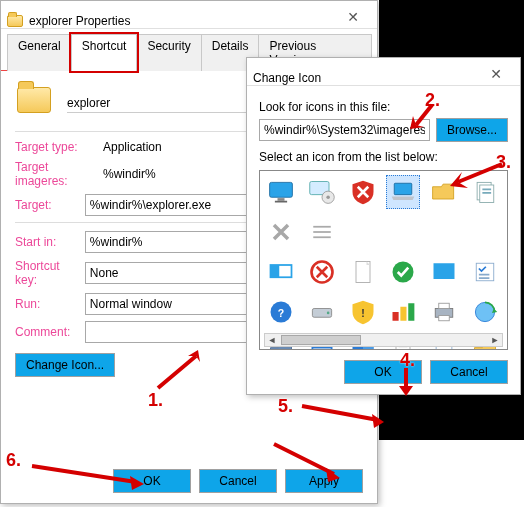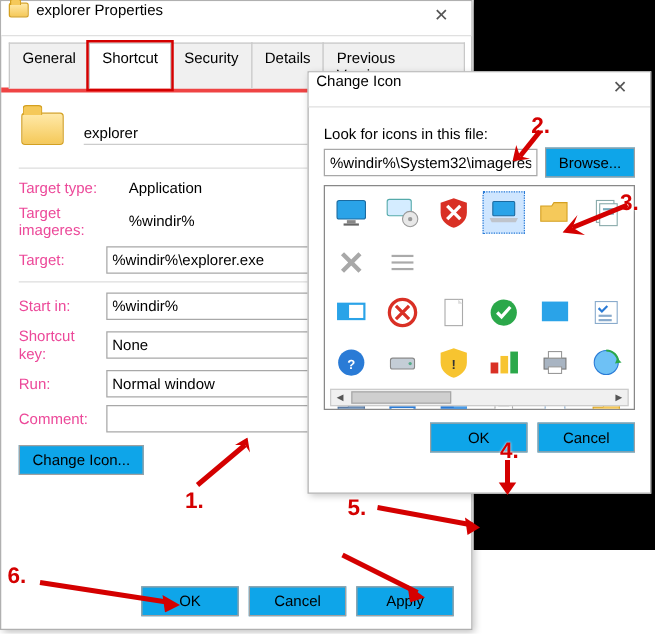--- a/index.html
+++ b/index.html
@@ -1,25 +1,25 @@
 <!DOCTYPE html>
 <html><head>
 <meta charset="utf-8">
 <style>
   * { box-sizing: border-box; font-family: "Segoe UI", Tahoma, sans-serif; font-size: 12px; }
   body { margin: 0; width: 524px; height: 507px; background: #fff; position: relative; overflow: hidden; }
   .black-bg { position: absolute; top: 0; right: 0; width: 145px; height: 440px; background: #000; }
   .win { position: absolute; background: #fff; border: 1px solid #b0b0b0; box-shadow: 2px 2px 6px rgba(0,0,0,.25); }
   .props-win { left: 0; top: 0; width: 378px; height: 504px; }
-  .titlebar { display: flex; align-items: flex-start; justify-content: space-between; height: 28px; padding: 0 6px; background: #fff; border-bottom: 1px solid #e0e0e0; }
+  .titlebar { display: flex; align-items: flex-end; justify-content: space-between; height: 28px; padding: 0 6px; background: #fff; border-bottom: 1px solid #e0e0e0; }
   .titlebar .title { display: flex; align-items: center; gap: 6px; }
   .titlebar .folder-tiny { width: 16px; height: 12px; background: linear-gradient(#ffe9a8,#f5c95a); border: 1px solid #d4a020; border-radius: 2px; position: relative; }
   .titlebar .folder-tiny::before { content: ""; position: absolute; top: -4px; left: 0; width: 7px; height: 4px; background: #f5c95a; border: 1px solid #d4a020; border-bottom: none; border-radius: 2px 2px 0 0; }
   .closex { width: 36px; height: 22px; display: flex; align-items: center; justify-content: center; color: #555; font-size: 14px; }
-  .tabs { display: flex; padding: 4px 6px 0 6px; gap: 0; border-bottom: 4px solid #ef4444; }
+  .tabs { display: flex; padding: 4px 6px 0 6px; gap: 0; border-bottom: 1px solid #ef4444; }
   .tab { padding: 4px 10px; border: 1px solid #c8c8c8; border-bottom: none; background: #f0f0f0; position: relative; top: 1px; margin-right: -1px; }
   .tab.active { background: #fff; z-index: 2; }
   .tab.highlight { outline: 2px solid #d40000; outline-offset: 0; }
   .body { padding: 10px 14px; position: relative; height: calc(100% - 28px - 27px); }
   .app-row { display: flex; align-items: flex-end; gap: 16px; padding: 6px 0 14px 2px; }
   .big-folder { width: 34px; height: 26px; background: linear-gradient(#ffe9a8,#f5c95a); border: 1px solid #d4a020; border-radius: 3px; position: relative; }
   .big-folder::before { content: ""; position: absolute; top: -7px; left: 0; width: 14px; height: 7px; background: #f5c95a; border: 1px solid #d4a020; border-bottom: none; border-radius: 3px 3px 0 0; }
   .app-name-edit { flex: 1; border: none; border-bottom: 1px solid #ccc; padding: 2px 0; }
   .divider { height: 1px; background: #ddd; margin: 4px 0 8px 0; }
   .field-row { display: flex; align-items: center; margin: 6px 0; }
@@ -132,20 +132,21 @@
         <span>Change Icon</span>
       </div>
     <div class="closex">✕</div>
   </div>
   <div class="cw-body">
     <div class="cw-row">Look for icons in this file:</div>
     <div class="cw-row file-row">
       <input class="text-input" value="%windir%\System32\imageres.dll" style="">
       <div class="btn" style="min-width:64px"><span>Browse...</span></div>
     </div>
+    <div class="cw-row" style="margin-top:8px">Select an icon from the list below:</div>
 
     <div class="icon-grid-wrap">
       <div class="icon-grid">
 
         <div class="ico">
             <svg viewBox="0 0 32 32">
               <rect x="3" y="5" width="26" height="17" rx="2" fill="#2aa3e8" stroke="#1a6aa0"></rect>
               <rect x="12" y="23" width="8" height="3" fill="#888"></rect>
               <rect x="9" y="26" width="14" height="2" fill="#666"></rect>
             </svg>

